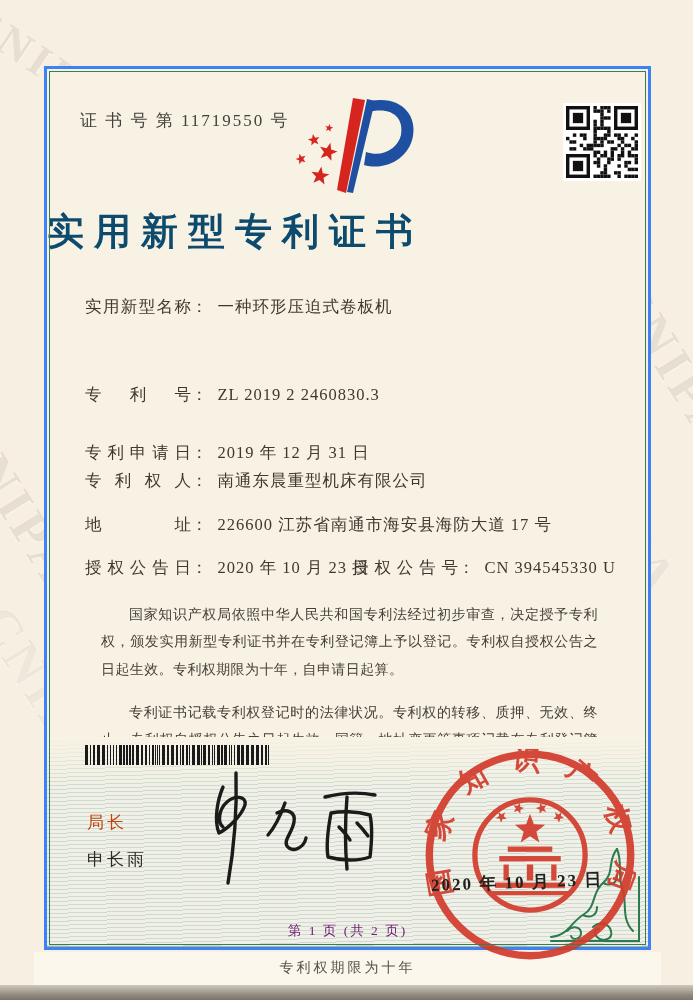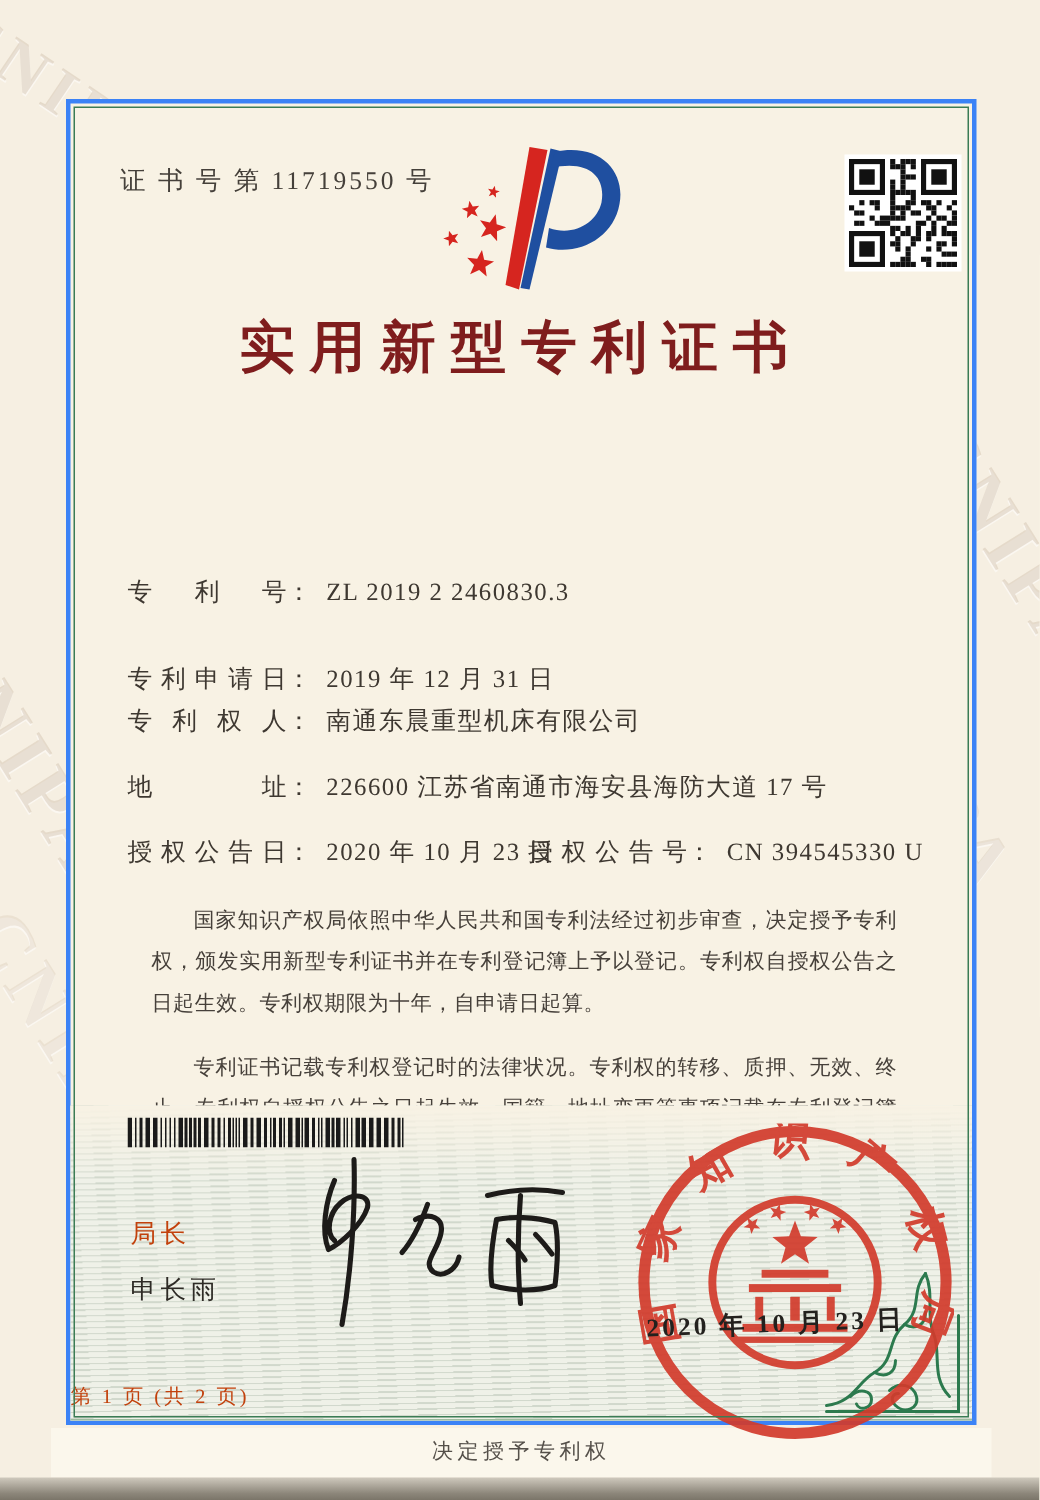--- a/index.html
+++ b/index.html
@@ -34,22 +34,22 @@
   }
 
   .cert-no{
     position:absolute;left:33px;top:40px;font-size:17px;letter-spacing:2px;color:#45403a;
   }
 
   .logo{position:absolute;left:234px;top:26px;width:150px;height:108px;}
   .qr{position:absolute;left:516px;top:34px;width:72px;height:72px;background:#fff;padding:3px;}
 
   .title{
-    position:absolute;left:0;right:0;top:138px;text-align:center;
-    font-size:37px;font-weight:bold;letter-spacing:10px;color:#7f1d1d;
+    position:absolute;left:0;right:0;top:138px;
+    font-size:37px;font-weight:bold;letter-spacing:10px;color:#0c4a6e;
   }
 
   .field{position:absolute;left:38px;font-size:16.5px;color:#3e3831;white-space:nowrap;}
   .flabel{
     display:inline-block;width:106px;text-align:justify;text-align-last:justify;
     vertical-align:bottom;
   }
   .colon{margin-right:10px;}
   .fvalue{letter-spacing:1px;}
   .grant-left{position:absolute;left:0;top:0;}
@@ -82,22 +82,22 @@
   .seal{position:absolute;left:377px;top:680px;width:212px;height:212px;z-index:4;opacity:0.92;}
   .seal-date{
     position:absolute;left:384px;top:802px;width:170px;z-index:5;
     font-size:17px;font-weight:bold;color:#23211e;letter-spacing:2px;
     transform:rotate(-2deg);white-space:nowrap;
   }
 
   .corner-ornament{position:absolute;right:5px;bottom:4px;width:96px;height:96px;z-index:2;}
 
   .page-footer{
-    position:absolute;left:0;right:0;top:853px;
-    font-size:13.5px;color:#c2410c;letter-spacing:2px;z-index:3;
+    position:absolute;left:0;right:0;top:853px;text-align:center;
+    font-size:13.5px;color:#701a75;letter-spacing:2px;z-index:3;
   }
 
   
   .next-page{
     position:absolute;left:34px;right:32px;top:952px;height:33px;
     background:#fbf7ec;text-align:center;
   }
   .continuation{
     margin-top:7px;display:inline-block;font-size:14px;color:#55504a;letter-spacing:3px;
   }
@@ -264,20 +264,23 @@
         <rect x="36" y="60" width="3" height="3" fill="#111"></rect>
         <rect x="45" y="60" width="3" height="3" fill="#111"></rect>
         <rect x="51" y="60" width="3" height="3" fill="#111"></rect>
         <rect x="54" y="60" width="3" height="3" fill="#111"></rect>
         <rect x="57" y="60" width="3" height="3" fill="#111"></rect>
         <rect x="60" y="60" width="3" height="3" fill="#111"></rect>
       </svg>
 
     <div class="title">实用新型专利证书</div>
 
+    <div class="field" style="top:227px">
+      <span class="flabel">实用新型名称</span><span class="colon">：</span><span class="fvalue">一种环形压迫式卷板机</span>
+    </div>
     <div class="field" style="top:315px">
       <span class="flabel">专利号</span><span class="colon">：</span><span class="fvalue">ZL 2019 2 2460830.3</span>
     </div>
     <div class="field" style="top:373px">
       <span class="flabel">专利申请日</span><span class="colon">：</span><span class="fvalue">2019 年 12 月 31 日</span>
     </div>
     <div class="field" style="top:401px">
       <span class="flabel">专利权人</span><span class="colon">：</span><span class="fvalue">南通东晨重型机床有限公司</span>
     </div>
     <div class="field" style="top:445px">
@@ -405,17 +408,17 @@
         <path d="M46,80 C52,74 62,76 64,84 C66,92 56,96 50,90 C46,86 48,82 52,82"></path>
         <path d="M20,84 C26,78 34,80 34,86 C34,92 26,94 24,89"></path>
         <path d="M4,94 L92,94 L92,30"></path>
       </g>
     </svg>
 
     <div class="page-footer">第 1 页 (共 2 页)</div>
   </div>
 
   <div class="next-page">
-    <span class="continuation">决定授予专利权</span>
+    <span class="continuation">专利权期限为十年</span>
   </div>
 
   <div class="photo-edge"></div>
 </div>
 
 </body></html>

